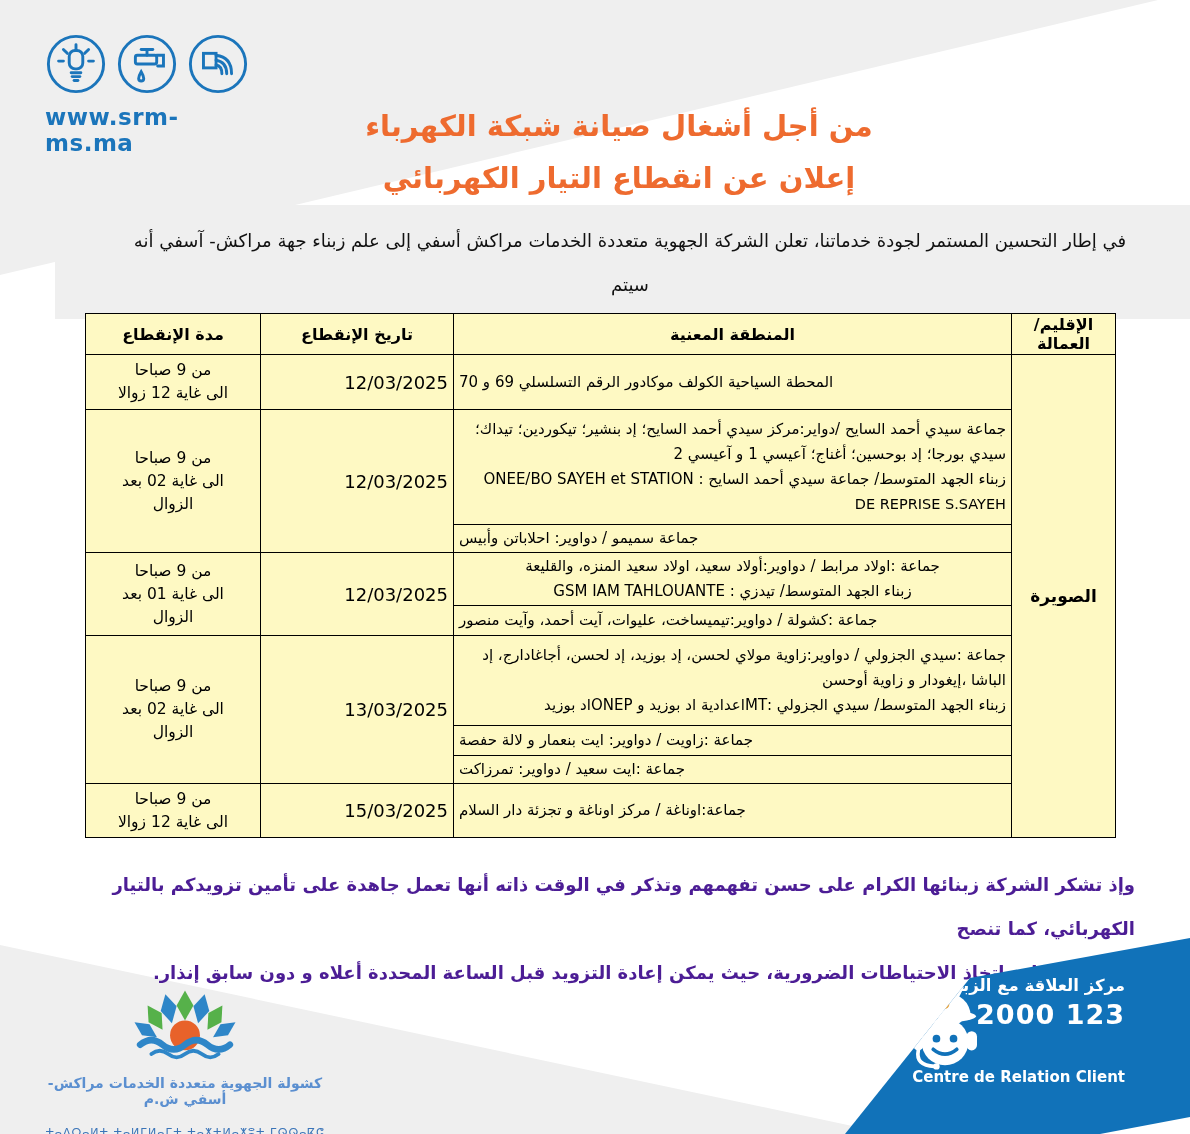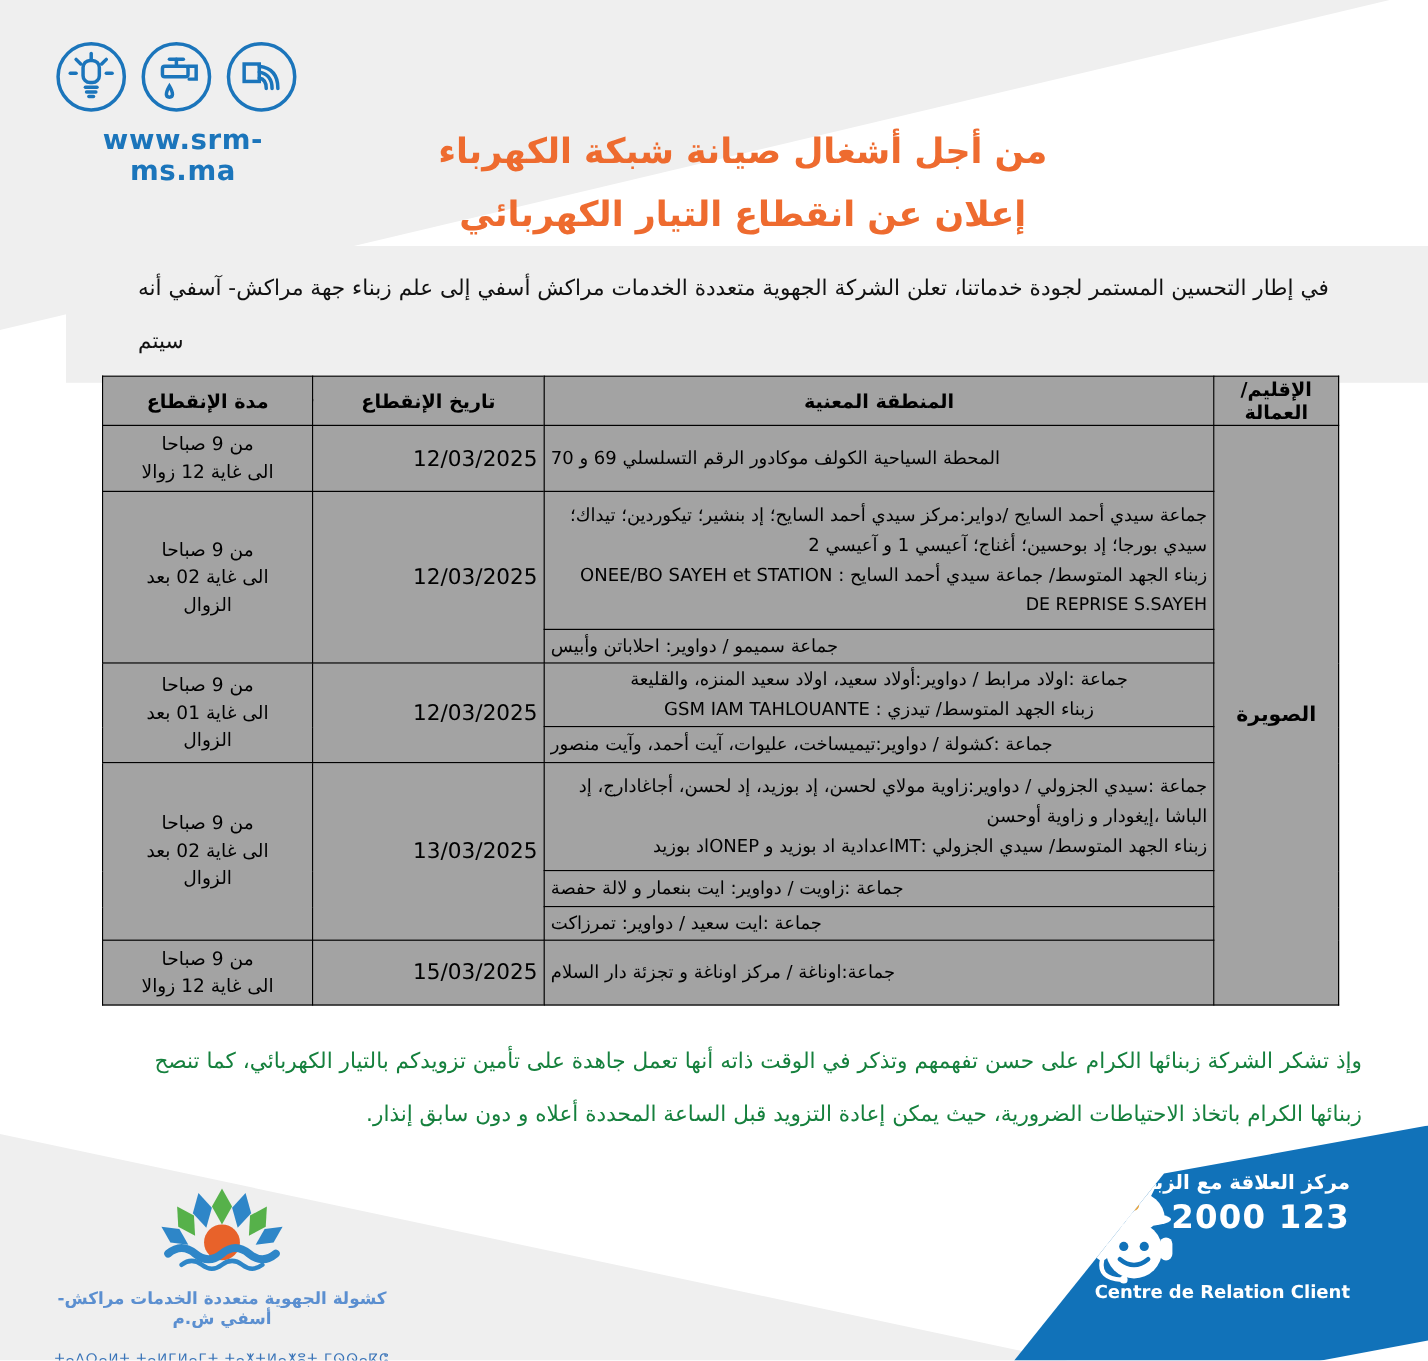--- a/index.html
+++ b/index.html
@@ -10,48 +10,48 @@
   .wedge-top{position:absolute;left:0;top:0;width:1190px;height:275px;background:#efefef;
     clip-path:polygon(0 0,1158px 0,0 275px);}
   .wedge-bottom{position:absolute;left:0;top:945px;width:890px;height:189px;background:#efefef;
     clip-path:polygon(0 0,100% 100%,0 100%);}
   .banner{position:absolute;left:845px;top:930px;width:345px;height:204px;background:#1172b9;
     clip-path:polygon(125px 48px,345px 8px,345px 187px,255px 204px,0 204px);}
 
   
   .brand{position:absolute;left:45px;top:33px;width:215px;}
   .brand-icons{display:flex;gap:9px;}
-  .brand-url{margin-top:5px;text-align:center;font-size:23px;font-weight:bold;color:#1b75bb;letter-spacing:.5px;}
+  .brand-url{margin-top:5px;text-align:left;font-size:23px;font-weight:bold;color:#1b75bb;letter-spacing:.5px;}
 
   
   .title{position:absolute;left:64px;top:100px;width:1110px;text-align:center;direction:rtl;
     color:#ee6b2f;font-weight:bold;font-size:29px;line-height:52px;}
 
   
   .intro{position:absolute;left:55px;top:205px;width:1135px;height:114px;background:#efefef;
-    direction:rtl;text-align:left;padding:14px 45px 0 60px;font-size:18px;line-height:44px;color:#111;}
+    direction:rtl;text-align:center;padding:14px 45px 0 60px;font-size:18px;line-height:44px;color:#111;}
 
   
   .sched{position:absolute;left:85px;top:313px;width:1030px;border-collapse:collapse;direction:rtl;table-layout:fixed;}
-  .sched td,.sched th{border:1.5px solid #000;padding:1px 5px;color:#000;vertical-align:middle;background:#a3a3a3;}
+  .sched td,.sched th{border:1.5px solid #000;padding:1px 5px;color:#000;vertical-align:middle;background:#fef9c3;}
   .sched th{font-size:16px;font-weight:bold;text-align:center;height:28px;}
   .col-prov{width:104px;}.col-area{width:558px;}.col-date{width:193px;}.col-dur{width:175px;}
   .prov{font-weight:bold;text-align:center;font-size:17px;}
   .date{font-size:18px;text-align:right;}
   .dur{font-size:15.5px;text-align:center;line-height:23px;}
   .area{font-size:15px;line-height:25px;text-align:right;}
   .area .ln{white-space:normal;}
   .al-left{text-align:left;}
   .al-center{text-align:center;}
   .vb{vertical-align:bottom;margin-top:19px;}
   .latin{font-size:14.5px;}
 
   
   .note{position:absolute;left:55px;top:863px;width:1080px;direction:rtl;text-align:right;
-    font-size:18px;line-height:44px;color:#15803d;}
+    font-size:18px;line-height:44px;color:#4c1d95;font-weight:bold;}
 
   
   .logo{position:absolute;left:40px;top:983px;width:290px;text-align:center;}
   .logo-ar{direction:rtl;font-size:14px;font-weight:bold;color:#5b8fd0;margin-top:2px;}
   .logo-tif{font-size:11px;color:#3a74b8;letter-spacing:1px;margin-top:19px;}
 
   
   .banner-text{position:absolute;right:65px;top:44px;text-align:right;color:#fff;}
   .banner-ar{direction:rtl;font-size:16.5px;font-weight:bold;line-height:24px;}
   .banner-phone{font-size:27px;font-weight:bold;line-height:34px;letter-spacing:1px;}

